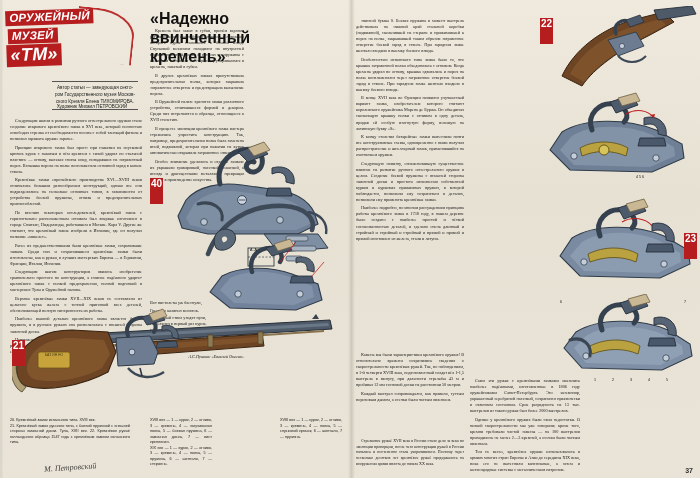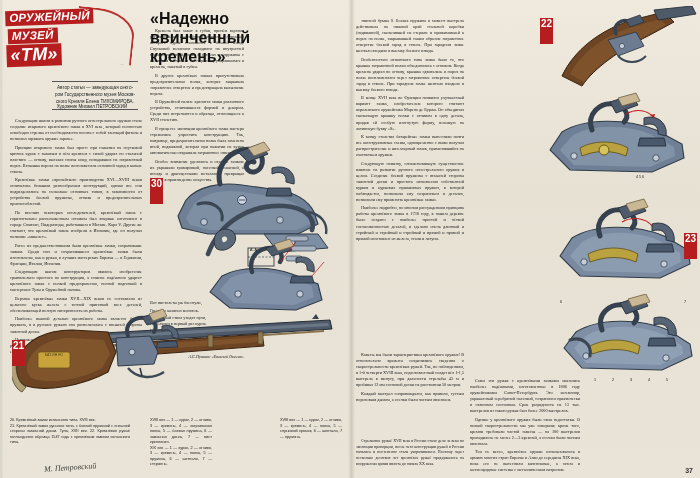--- a/index.html
+++ b/index.html
@@ -238,21 +238,21 @@
       <circle cx="112" cy="82" r="3.4" fill="#b9c4d1" stroke="#3a4554" stroke-width="0.9"></circle>
       <circle cx="74" cy="62" r="4.4" fill="#cdd6e1" stroke="#3a4554" stroke-width="1"></circle>
       <line x1="71" y1="62" x2="77" y2="62" stroke="#2c3542" stroke-width="0.8"></line>
 
       <path d="M140,74 C152,76 160,84 158,96" fill="none" stroke="#3d4857" stroke-width="2.4"></path>
 
       <path d="M96,96 L150,96 L160,110 L110,114 Z" fill="#7e8ea3" stroke="#2f3b48" stroke-width="1"></path>
       <circle cx="124" cy="104" r="3" fill="#c4cedb" stroke="#36414f" stroke-width="0.8"></circle>
     </svg>
   </div>
-  <div class="marker" style="left:150px; top:178px;">30</div>
+  <div class="marker" style="left:150px; top:178px;">40</div>
 
   <div class="ill" style="left:200px; top:196px;">
     <svg width="150" height="122" viewBox="0 0 150 122">
 
       <path d="M8,58 C20,26 50,8 84,10 C104,11 116,22 112,34" fill="none" stroke="#3f4a59" stroke-width="4.6" stroke-linecap="round"></path>
 
       <path d="M16,52 C10,40 20,30 30,34 C36,36 38,44 32,50 C28,54 20,56 16,52 Z" fill="#5a6878" stroke="#2b3440" stroke-width="1"></path>
       <path d="M22,44 C21,41 25,39 27,42 C28,44 25,47 23,46 Z" fill="#e9e4d7"></path>
 
       <rect x="48" y="52" width="26" height="18" fill="none" stroke="#1f2630" stroke-width="0.8"></rect>

